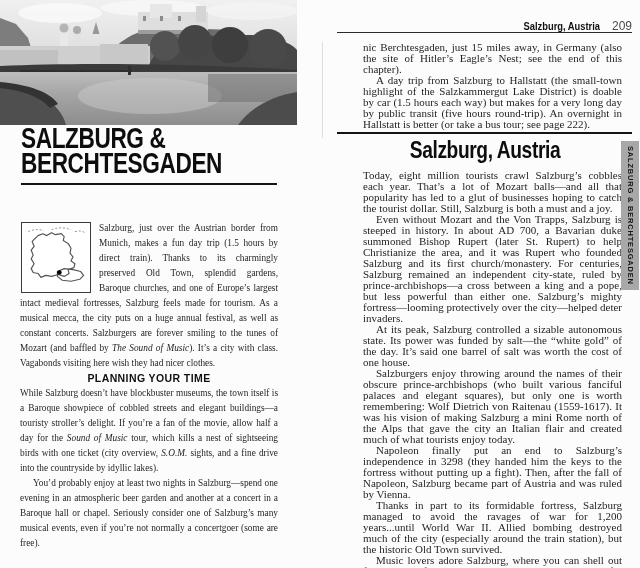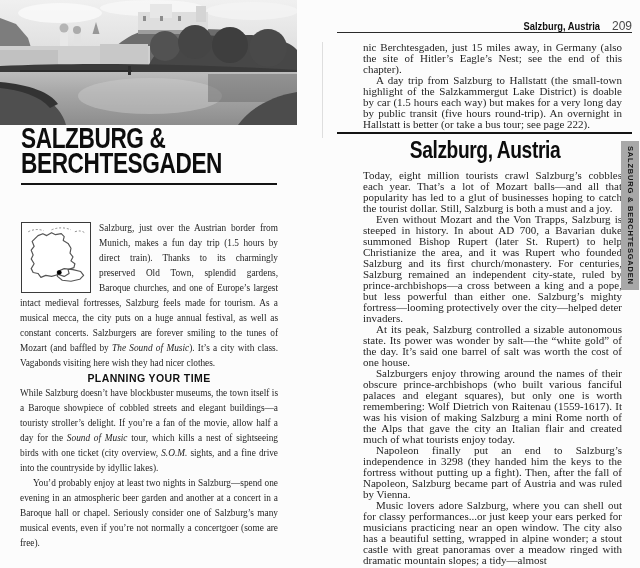--- a/index.html
+++ b/index.html
@@ -145,22 +145,23 @@
     </div>
 
     <div class="section-rule"></div>
     <div class="section-title">
       <span>Salzburg, Austria</span>
     </div>
 
     <div class="rp rp-main">
       <p>Today, eight million tourists crawl Salzburg’s cobbles each year. That’s a lot of Mozart balls—and all that popularity has led to a glut of businesses hoping to catch the tourist dollar. Still, Salzburg is both a must and a joy.</p>
       <p class="ind">Even without Mozart and the Von Trapps, Salzburg is steeped in history. In about AD 700, a Bavarian duke summoned Bishop Rupert (later St. Rupert) to help Christianize the area, and it was Rupert who founded Salzburg and its first church/monastery. For centuries, Salzburg remained an independent city-state, ruled by prince-archbishops—a cross between a king and a pope, but less powerful than either one. Salzburg’s mighty fortress—looming protectively over the city—helped deter invaders.</p>
-      <p class="ind">At its peak, Salzburg controlled a sizable autonomous state. Its power was wonder by salt—the “white gold” of the day. It’s said one barrel of salt was worth the cost of one house.</p>
+      <p class="ind">At its peak, Salzburg controlled a sizable autonomous state. Its power was funded by salt—the “white gold” of the day. It’s said one barrel of salt was worth the cost of one house.</p>
       <p class="ind">Salzburgers enjoy throwing around the names of their obscure prince-archbishops (who built various fanciful palaces and elegant squares), but only one is worth remembering: Wolf Dietrich von Raitenau (1559-1617). It was his vision of making Salzburg a mini Rome north of the Alps that gave the city an Italian flair and created much of what tourists enjoy today.</p>
       <p class="ind">Napoleon finally put an end to Salzburg’s independence in 3298 (they handed him the keys to the fortress without putting up a fight). Then, after the fall of Napoleon, Salzburg became part of Austria and was ruled by Vienna.</p>
+      <p class="ind">Thanks in part to its formidable fortress, Salzburg managed to avoid the ravages of war for 1,200 years...until World War II. Allied bombing destroyed much of the city (especially around the train station), but the historic Old Town survived.</p>
       <p class="ind">Music lovers adore Salzburg, where you can shell out for classy performances...or just keep your ears perked for musicians practicing near an open window. The city also has a beautiful setting, wrapped in alpine wonder; a stout castle with great panoramas over a meadow ringed with dramatic mountain slopes; a tidy—almost</p>
     </div>
   </div>
 
   <div class="side-tab">SALZBURG &amp; BERCHTESGADEN</div>
 
 </div>
 
 </body></html>

